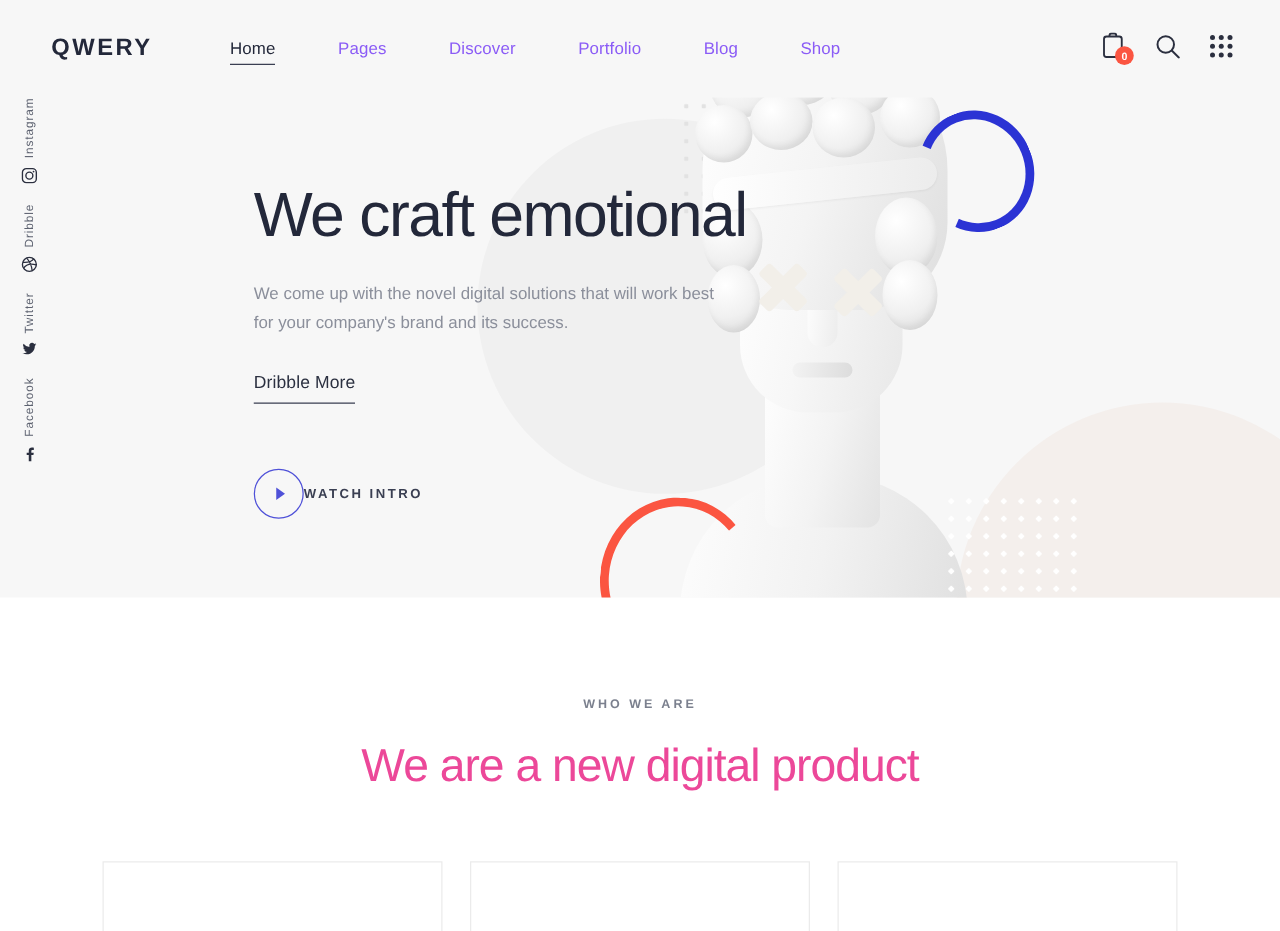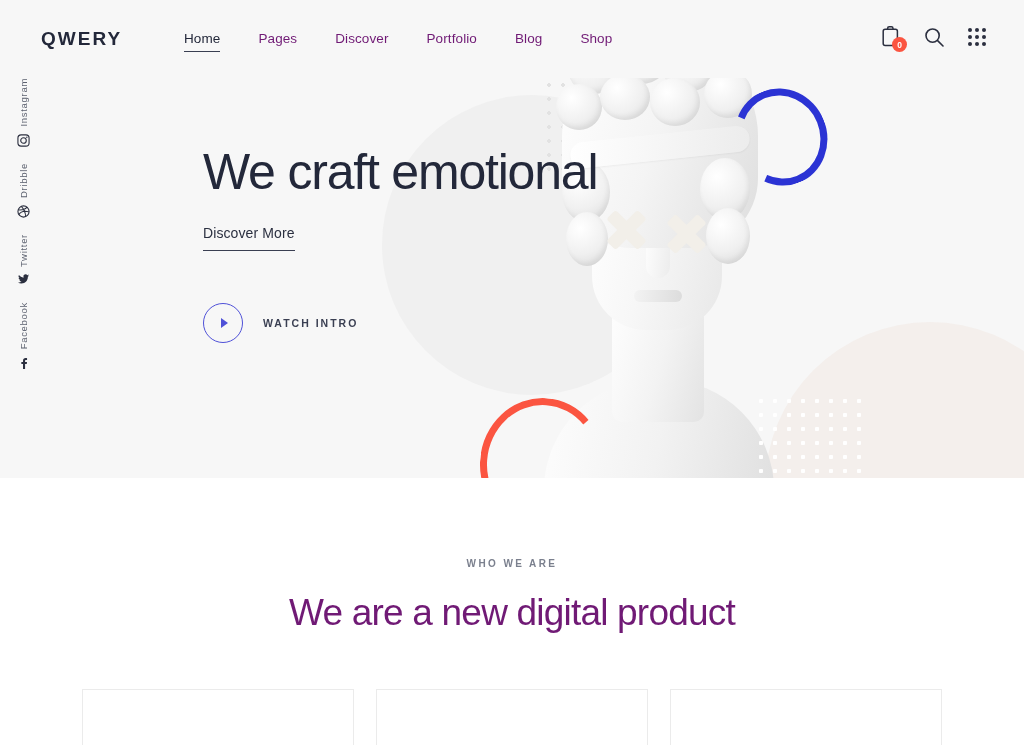--- a/index.html
+++ b/index.html
@@ -20,24 +20,24 @@
     display:flex; align-items:center;
     z-index:40;
   }
   .logo {
     position:absolute; left:41px; top:28px;
     font-size:19px; font-weight:700; letter-spacing:2.0px;
     color:#23283a;
   }
   .nav {
     position:absolute; left:184px; top:31px;
-    display:flex; align-items:flex-start; gap:4px;
+    display:flex; align-items:flex-start; gap:16px;
   }
   .nav-item {
-    font-size:13.5px; color:#701a75; letter-spacing:0.1px;
+    font-size:13.5px; color:#8b5cf6; letter-spacing:0.1px;
     margin-right:34px; position:relative; padding-bottom:6px;
     cursor:pointer; white-space:nowrap;
   }
   .nav-item:last-child { margin-right:0; }
   .nav-item.active { color:#23283a; }
   .nav-item.active::after {
     content:""; position:absolute; left:0; right:0; bottom:0;
     height:1.4px; background:#3a3f52;
   }
 
@@ -188,21 +188,21 @@
     font-size:13.5px; line-height:23px; color:#8b8f9b;
     width:370px;
   }
   .discover {
     display:inline-block; margin-top:28px;
     font-size:14px; color:#2b3040; cursor:pointer;
     padding-bottom:9px; border-bottom:1.4px solid #3a3f52;
     letter-spacing:0.1px;
   }
   .watch-row {
-    display:flex; align-items:center; gap:20px; margin-top:52px; cursor:pointer;
+    display:flex; align-items:center; margin-top:52px; cursor:pointer;
   }
   .play-circle {
     width:40px; height:40px; border-radius:50%;
     border:1.5px solid #4f51d8;
     display:flex; align-items:center; justify-content:center;
   }
   .play-tri {
     width:0; height:0; margin-left:3px;
     border-left:7px solid #4f51d8;
     border-top:5px solid transparent;
@@ -214,21 +214,21 @@
 
   
   .about { position:absolute; top:478px; left:0; width:1024px; }
   .eyebrow {
     text-align:center; margin-top:80px;
     font-size:10px; font-weight:700; letter-spacing:2.4px; color:#7b808e;
   }
   .about-title {
     text-align:center; margin-top:22px;
     font-size:37px; line-height:44px; font-weight:400;
-    letter-spacing:-0.8px; color:#701a75;
+    letter-spacing:-0.8px; color:#ec4899;
   }
   .cards {
     position:absolute; top:211px; left:82px;
     display:flex; gap:22px;
   }
   .card {
     width:272px; height:120px;
     border:1px solid #ebebeb; background:#fff;
     display:flex; align-items:flex-end; justify-content:center;
     padding-bottom:0;
@@ -272,21 +272,22 @@
 
       <div class="dots-bottom"></div>
       <div class="arc-blue"></div>
       <div class="arc-red"></div>
     </div>
 
     <div class="hero-text">
       <h1 class="hero-title">
         <span>We craft emotional</span><br>
       </h1>
-      <div><a class="discover">Discover More</a></div>
+      <p class="hero-sub">We come up with the novel digital solutions that will work best for your company's brand and its success.</p>
+      <div><a class="discover">Dribble More</a></div>
       <div class="watch-row">
         <span class="play-circle">
           <span class="play-tri"></span>
         </span>
         <span class="watch-label">WATCH INTRO</span>
       </div>
     </div>
   </div>
 
   <div class="header">

